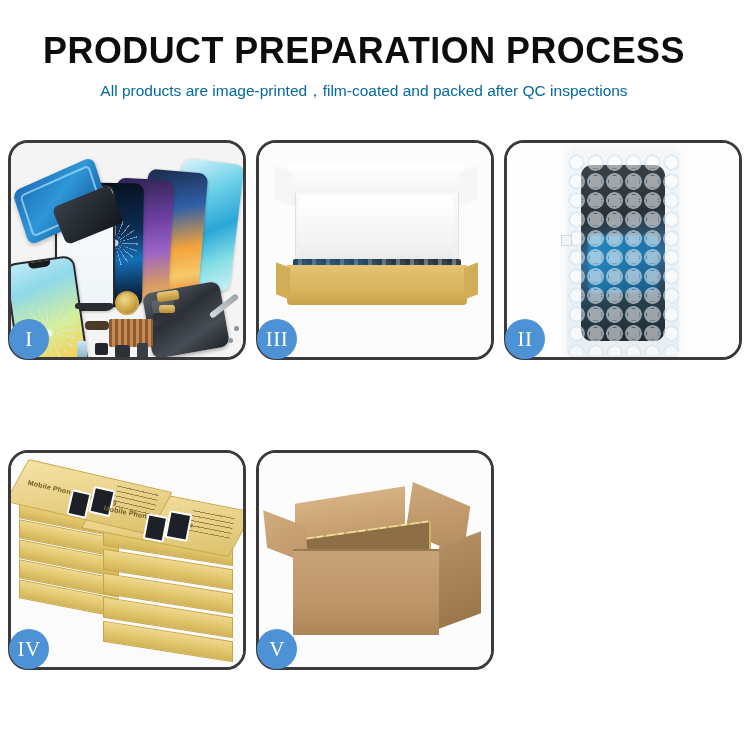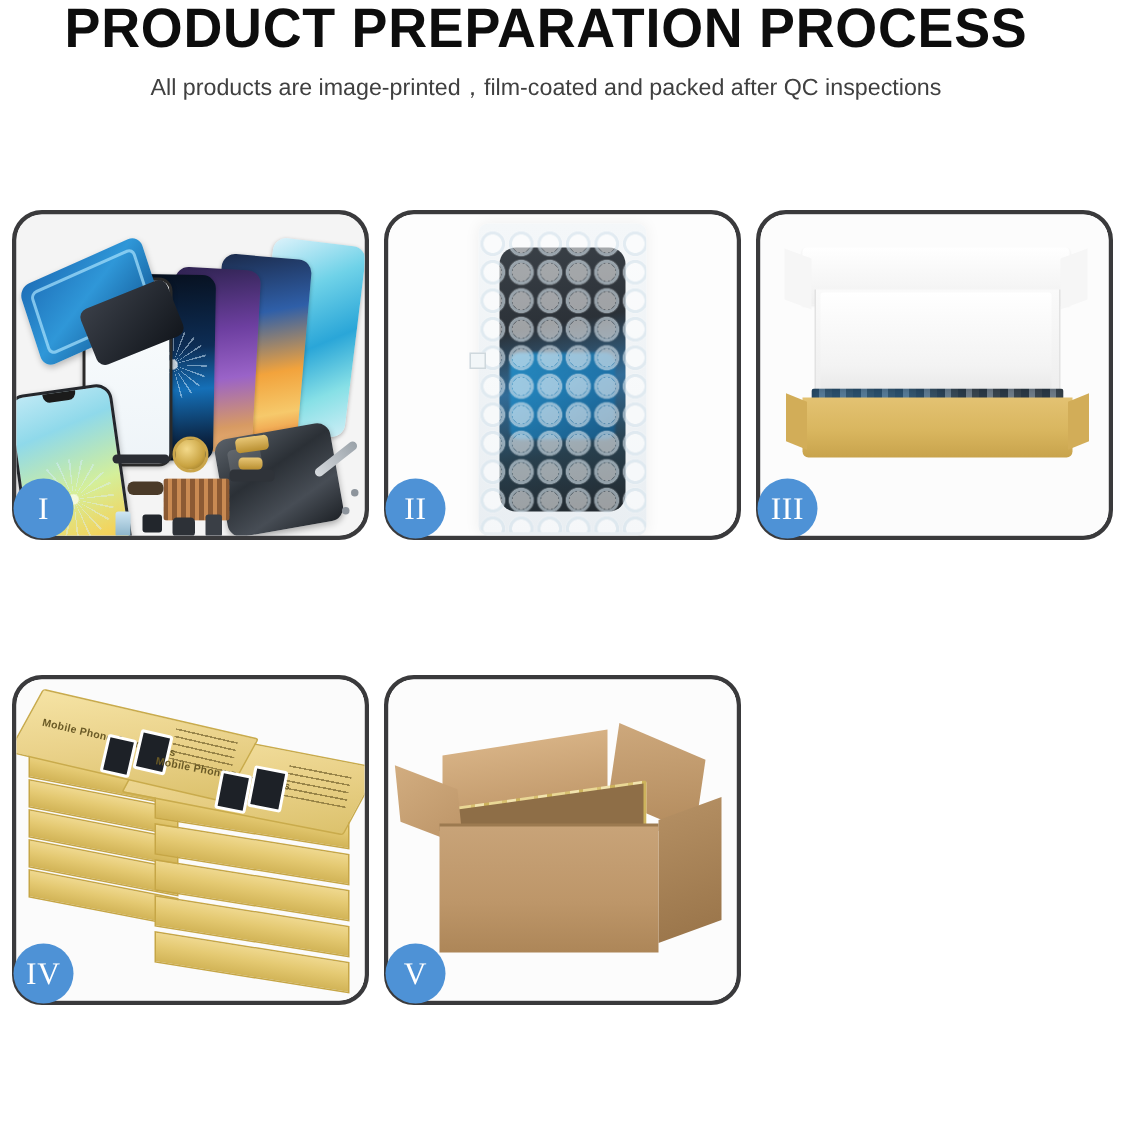--- a/index.html
+++ b/index.html
@@ -12,37 +12,38 @@
     height: 750px;
     overflow: hidden;
     font-family: "Liberation Sans", sans-serif;
     color: #111111;
     position: relative;
   }
 
   
   .header {
     width: 728px;
+    padding-top: 32px;
     text-align: center;
   }
   .page-title {
     font-family: "Liberation Sans", sans-serif;
     font-size: 37px;
     font-weight: bold;
     letter-spacing: 0.5px;
     color: #0d0d0d;
     line-height: 1.05;
     margin: 0;
     transform: scaleX(0.97);
   }
   .page-subtitle {
     font-family: "Liberation Sans", sans-serif;
     font-size: 15.5px;
     font-weight: normal;
-    color: #404040;
+    color: #0369a1;
     margin: 11px 0 0 0;
     line-height: 1.2;
   }
 
   
   .grid {
     position: absolute;
     left: 8px;
     top: 140px;
     width: 734px;
@@ -468,43 +469,43 @@
         <div class="part p-screw1"></div>
         <div class="part p-screw2"></div>
         <div class="part p-tool"></div>
       </div>
     </div>
     <div class="badge">I</div>
   </div>
 
   <div class="panel">
     <div class="panel-inner">
+      <div class="iii-bg">
+        <div class="box-lidback"></div>
+        <div class="box-innerwall"></div>
+        <div class="foam"></div>
+        <div class="box-contents"></div>
+        <div class="box-base"></div>
+      </div>
+    </div>
+    <div class="badge">III</div>
+  </div>
+
+  <div class="panel">
+    <div class="panel-inner">
       <div class="wrap-bg">
         <div class="wrap-sheet"></div>
         <div class="wrap-phone"></div>
         <div class="wrap-blue"></div>
         <div class="bubbles"></div>
         <div class="bubbles2"></div>
         <div class="tape-sq"></div>
       </div>
     </div>
     <div class="badge">II</div>
-  </div>
-
-  <div class="panel">
-    <div class="panel-inner">
-      <div class="iii-bg">
-        <div class="box-lidback"></div>
-        <div class="box-innerwall"></div>
-        <div class="foam"></div>
-        <div class="box-contents"></div>
-        <div class="box-base"></div>
-      </div>
-    </div>
-    <div class="badge">III</div>
   </div>
 
   <div class="panel">
     <div class="panel-inner">
       <div class="iv-bg">
         <div class="stack">
           <div class="sbox bl5"></div>
           <div class="sbox bl4"></div>
           <div class="sbox bl3"></div>
           <div class="sbox bl2"></div>

